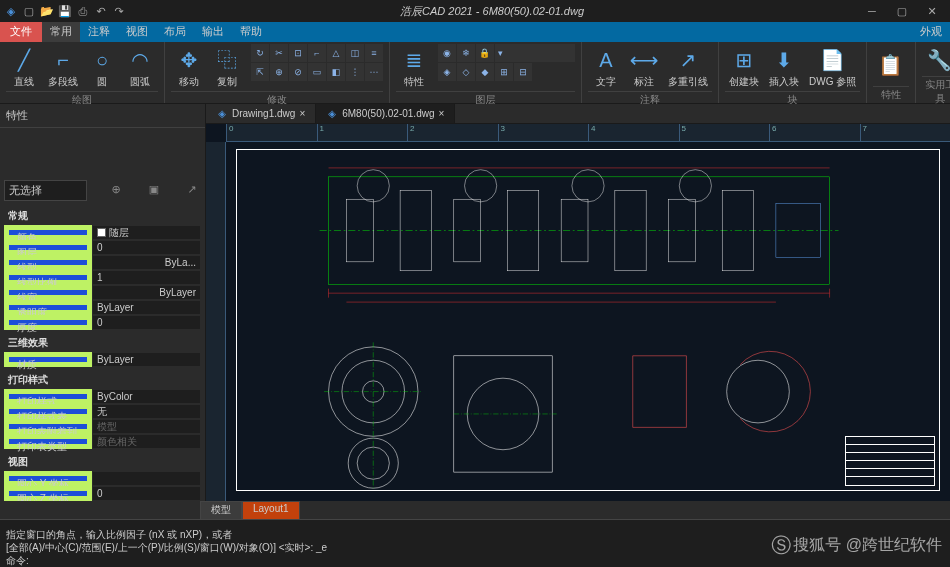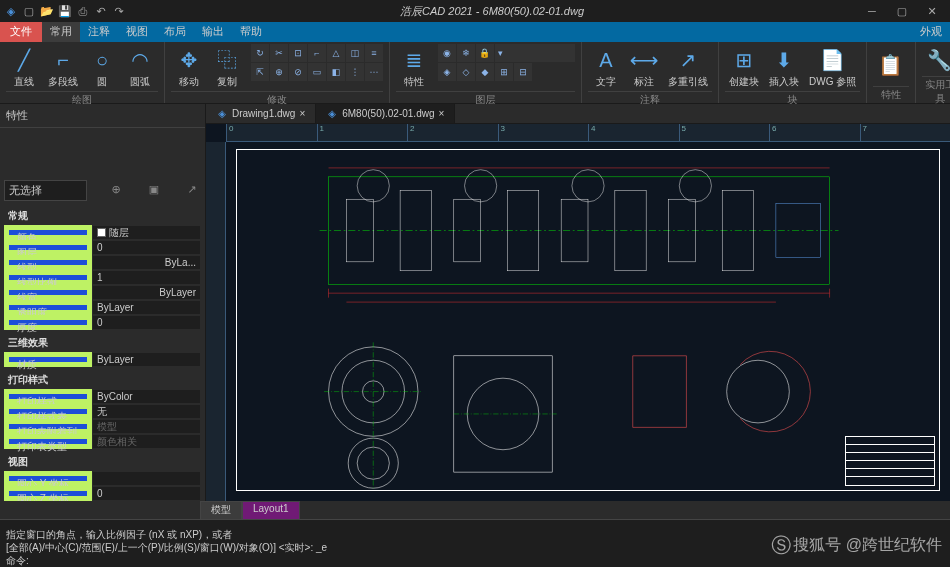--- a/index.html
+++ b/index.html
@@ -43,21 +43,21 @@
 .doc-tab.active { background: #1e1e1e; }
 .doc-icon { width: 12px; height: 12px; display: flex; align-items: center; justify-content: center; color: #4a90d9; }
 .canvas { flex: 1; background: #0d1520; position: relative; overflow: hidden; }
 .ruler-h { position: absolute; top: 0; left: 20px; right: 0; height: 18px; background: #1a2530; border-bottom: 1px solid #3a5a7a; display: flex; font-size: 8px; color: #7aa; }
 .ruler-tick { flex: 1; border-left: 1px solid #3a5a7a; padding-left: 2px; }
 .ruler-v { position: absolute; top: 18px; left: 0; bottom: 0; width: 20px; background: #1a2530; border-right: 1px solid #3a5a7a; }
 .drawing { position: absolute; top: 25px; left: 30px; right: 10px; bottom: 10px; border: 1px solid #fff; }
 .title-block { position: absolute; bottom: 4px; right: 4px; width: 90px; height: 50px; border: 1px solid #fff; font-size: 6px; }
 .tb-row { border-bottom: 1px solid #fff; height: 8px; }
 .model-tabs { height: 18px; display: flex; background: #2b2b2b; padding-left: 200px; }
-.model-tab { padding: 1px 10px; background: #701a75; border: 1px solid #444; border-bottom: none; cursor: pointer; font-size: 10px; }
+.model-tab { padding: 1px 10px; background: #c2410c; border: 1px solid #444; border-bottom: none; cursor: pointer; font-size: 10px; }
 .model-tab.active { background: #3c3c3c; }
 .command-area { height: 48px; background: #1e1e1e; border-top: 1px solid #444; padding: 8px 6px; font-size: 10px; color: #ccc; line-height: 1.3; font-family: SimSun, monospace; }
 .cmd-input-row { display: flex; }
 .cmd-prompt { margin-right: 4px; }
 .cmd-input { flex: 1; }
 .watermark { position: absolute; bottom: 8px; right: 8px; color: rgba(255,255,255,.6); font-size: 16px; font-weight: 500; pointer-events: none; z-index: 100; display: flex; align-items: center; gap: 2px; }
 svg { display: block; }
 </style>
 </head>
 <body>

